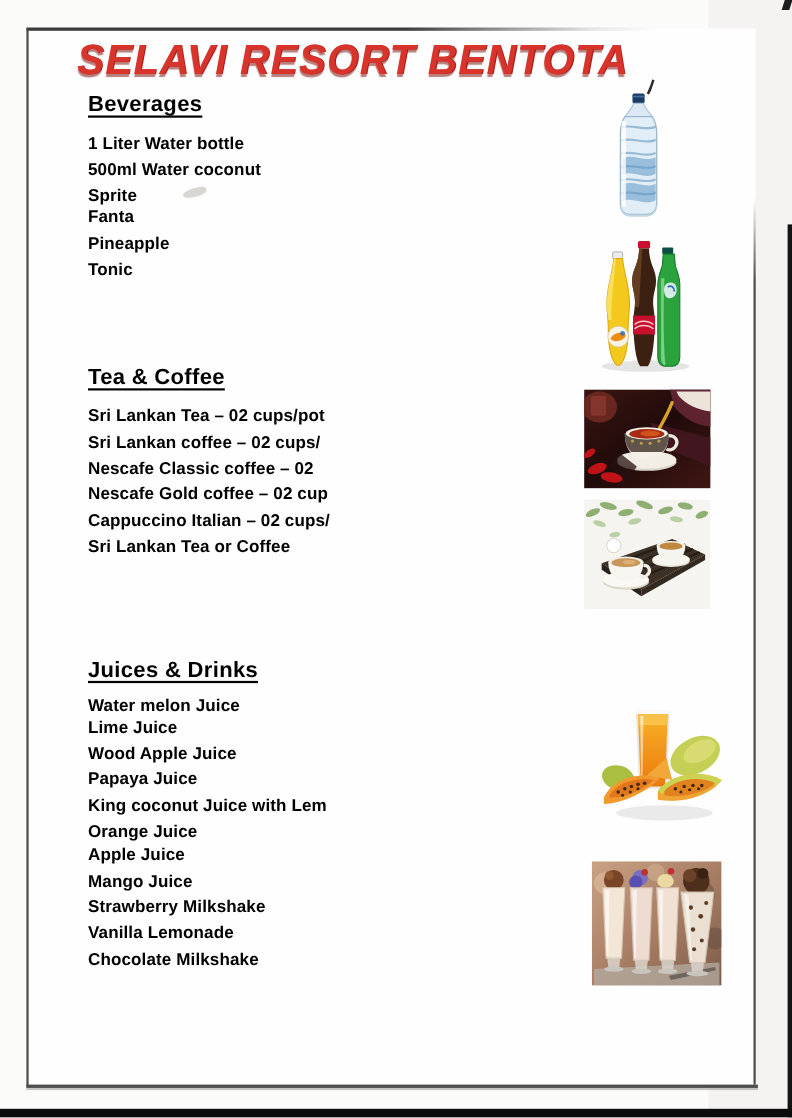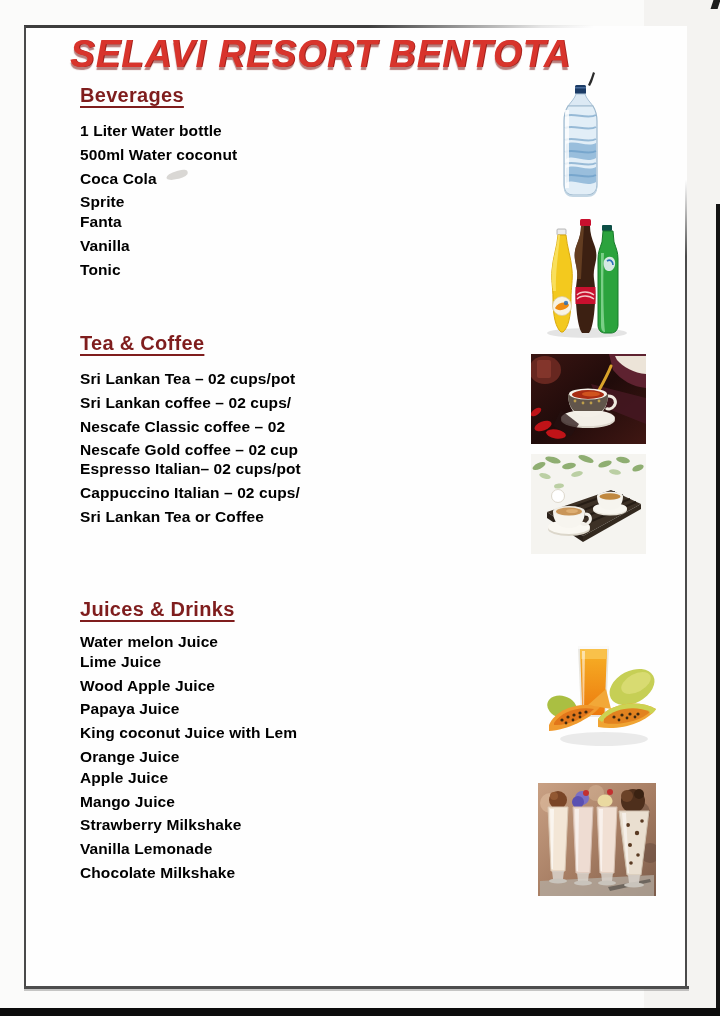--- a/index.html
+++ b/index.html
@@ -28,21 +28,21 @@
 
   .page-title{
     position:absolute;left:70px;top:34px;width:470px;
     font-size:37px;font-weight:800;font-style:italic;letter-spacing:1px;
     color:#d8342c;white-space:nowrap;
     text-shadow:0 2px 1px rgba(125,20,16,.55), 1px 0 0 #b02721;
     transform:scaleY(1.04);
   }
   .section-heading{
     position:absolute;left:80px;
-    font-size:20px;font-weight:700;color:#7f1d1d;
+    font-size:20px;font-weight:700;color:#000000;
     text-decoration:underline;text-underline-offset:4px;text-decoration-thickness:2px;
     letter-spacing:.3px;white-space:nowrap;
   }
   .menu-list{position:absolute;left:80px;width:330px;}
   .menu-item{
     height:23.8px;line-height:23.8px;
     font-size:15.5px;font-weight:700;color:#000000;
     letter-spacing:.1px;white-space:nowrap;
   }
   .mt-m3{margin-top:-3px}.mt-m4{margin-top:-4px}.mt-m5{margin-top:-5px}
@@ -65,34 +65,32 @@
   <div class="border-left"></div>
   <div class="border-right"></div>
   <div class="border-bottom"></div>
 
   <div class="page-title">SELAVI RESORT BENTOTA</div>
 
   <div class="section-heading" style="top:84px">Beverages</div>
   <div class="menu-list" style="top:119px">
     <div class="menu-item">1 Liter Water bottle</div>
     <div class="menu-item">500ml Water coconut</div>
-    <div class="menu-item">Coca Cola</div>
     <div class="menu-item">Sprite</div>
     <div class="menu-item mt-m4">Fanta</div>
-    <div class="menu-item">Vanilla</div>
+    <div class="menu-item">Pineapple</div>
     <div class="menu-item">Tonic</div>
   </div>
 
   <div class="section-heading" style="top:332px">Tea &amp; Coffee</div>
   <div class="menu-list" style="top:367px">
     <div class="menu-item">Sri Lankan Tea – 02 cups/pot</div>
     <div class="menu-item">Sri Lankan coffee – 02 cups/</div>
     <div class="menu-item">Nescafe Classic coffee – 02</div>
     <div class="menu-item">Nescafe Gold coffee – 02 cup</div>
-    <div class="menu-item mt-m5">Espresso Italian– 02 cups/pot</div>
     <div class="menu-item">Cappuccino Italian – 02 cups/</div>
     <div class="menu-item">Sri Lankan Tea or Coffee</div>
   </div>
 
   <div class="section-heading" style="top:598px">Juices &amp; Drinks</div>
   <div class="menu-list" style="top:630px">
     <div class="menu-item">Water melon Juice</div>
     <div class="menu-item mt-m4">Lime Juice</div>
     <div class="menu-item">Wood Apple Juice</div>
     <div class="menu-item">Papaya Juice</div>

